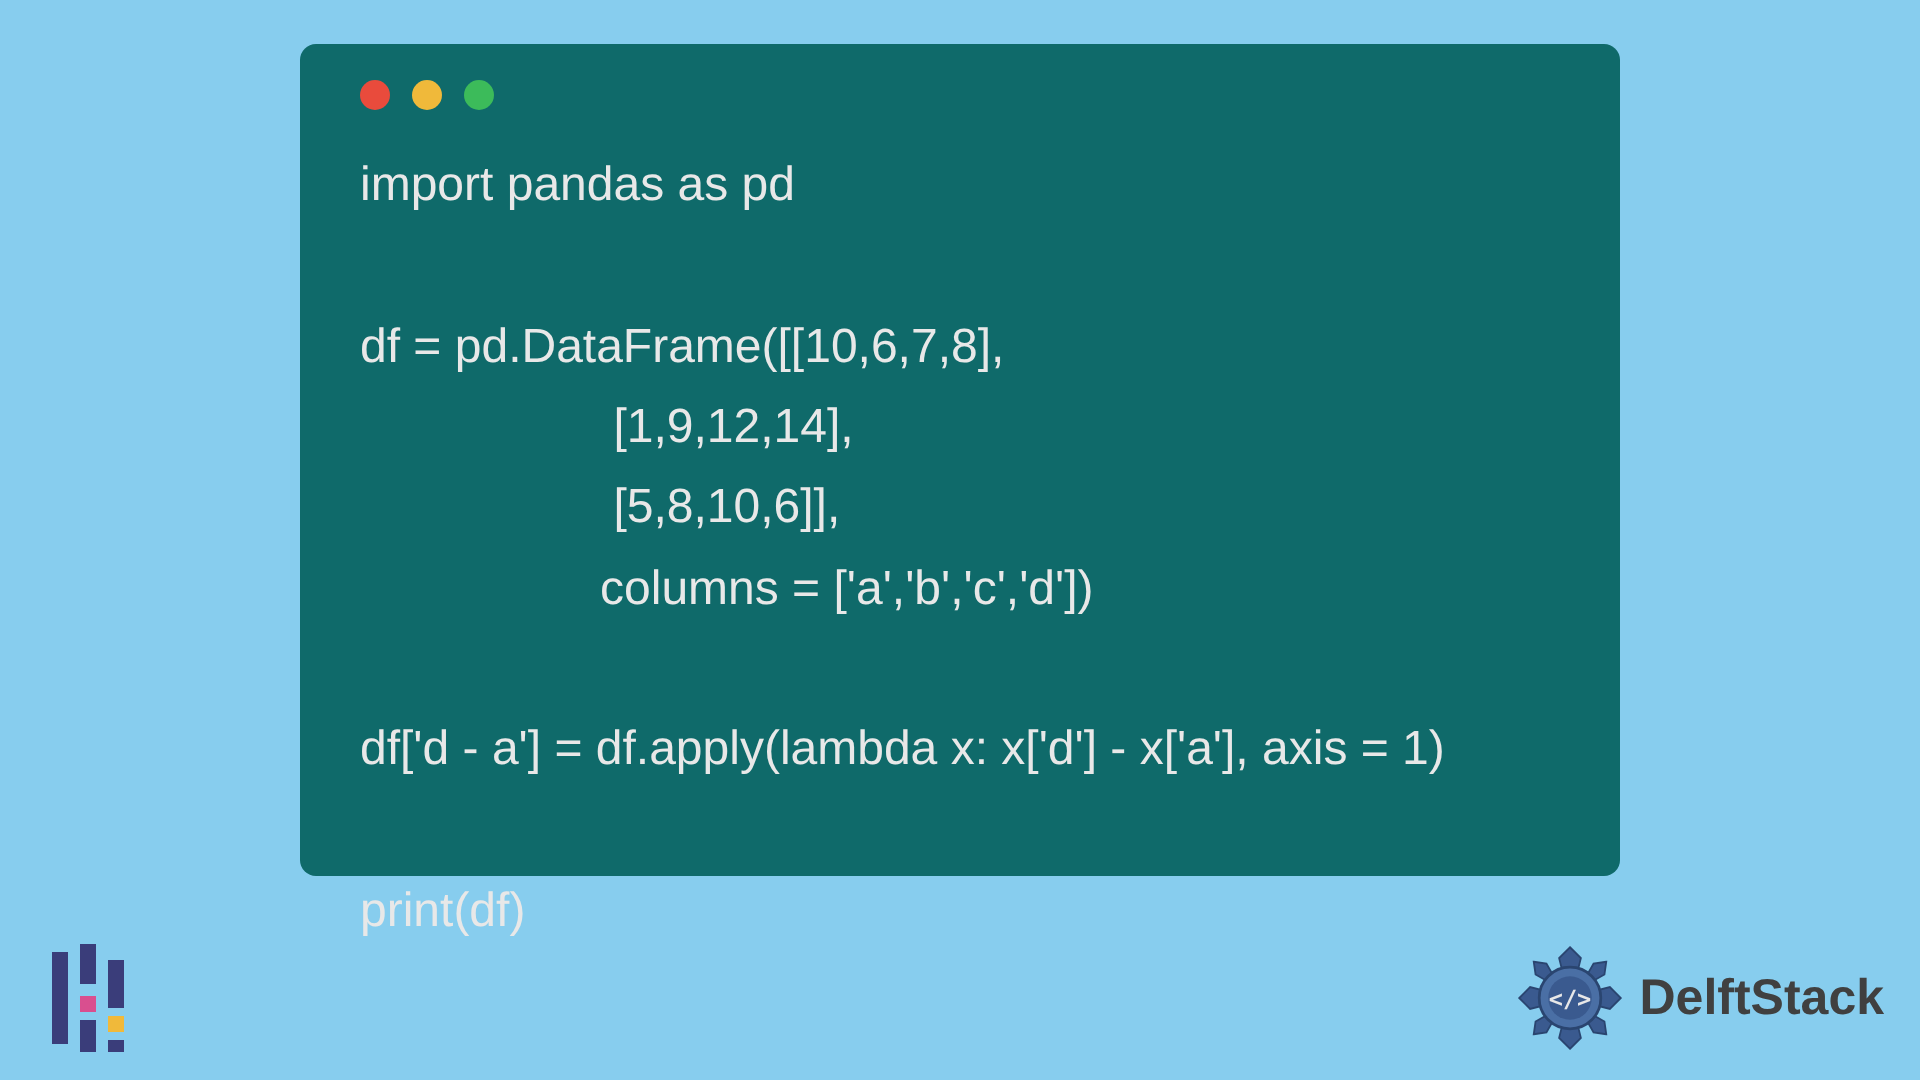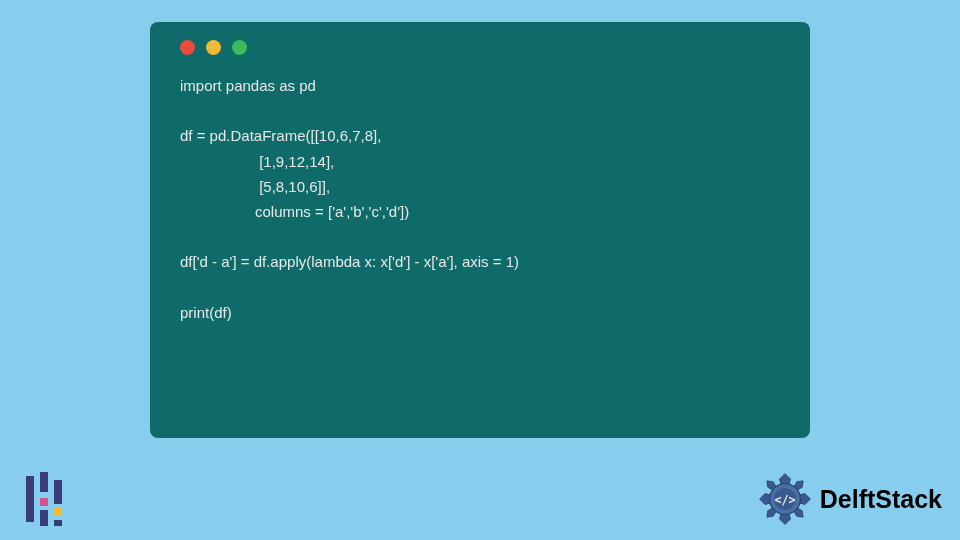--- a/index.html
+++ b/index.html
@@ -30,21 +30,21 @@
       width: 15px;
       height: 15px;
       border-radius: 50%;
     }
     .dot-red { background: #e94b3c; }
     .dot-yellow { background: #f0b93a; }
     .dot-green { background: #3cbb5a; }
     .code-content {
       color: #e8e8e8;
       font-family: 'Segoe UI', Arial, sans-serif;
-      font-size: 15px;
+      font-size: 24px;
       line-height: 1.68;
       white-space: pre;
     }
     .left-logo {
       position: absolute;
       left: 18px;
       bottom: 10px;
       width: 62px;
       height: 62px;
     }
@@ -52,21 +52,21 @@
       position: absolute;
       right: 18px;
       bottom: 12px;
       display: flex;
       align-items: center;
       gap: 6px;
     }
     .right-logo-text {
       font-size: 25px;
       font-weight: 600;
-      color: #000000;
+      color: #404040;
       font-family: 'Segoe UI', Arial, sans-serif;
     }
     .gear-icon {
       width: 58px;
       height: 58px;
     }
   </style>
 </head>
 <body>
 

